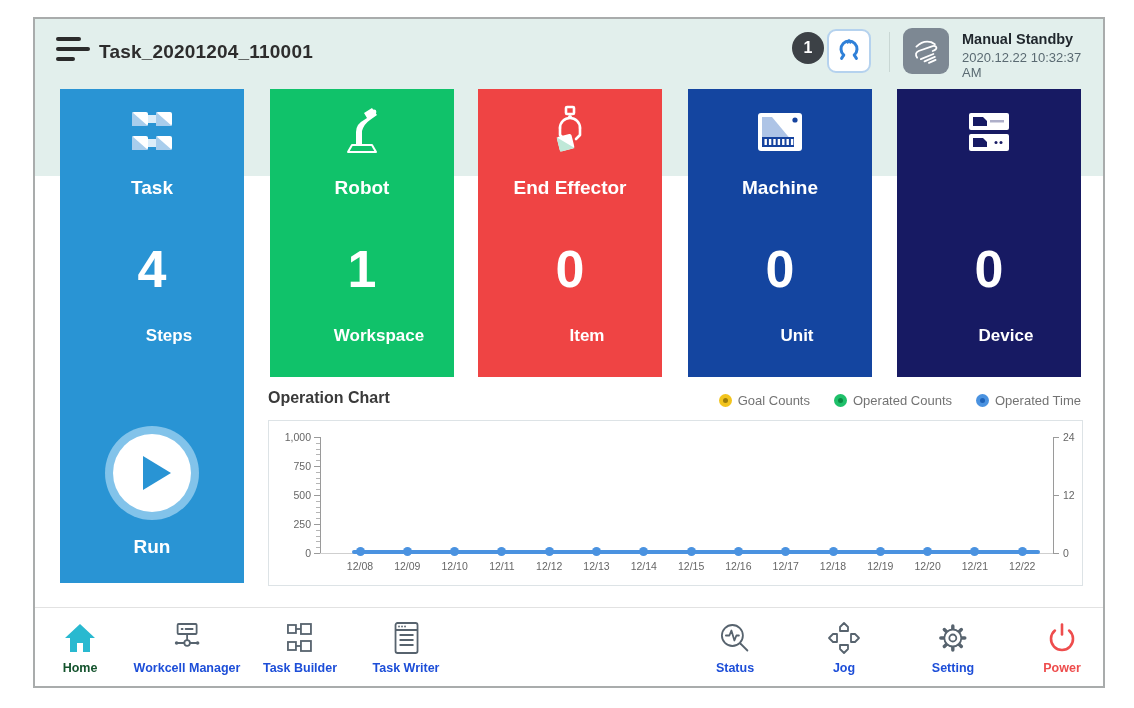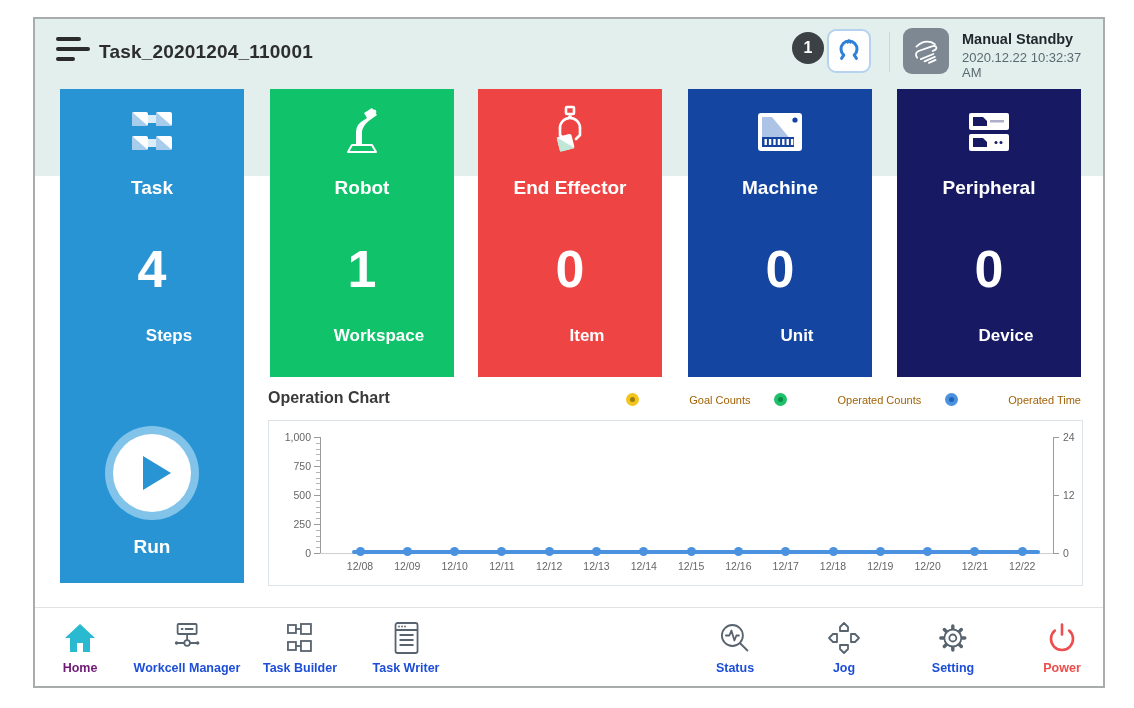--- a/index.html
+++ b/index.html
@@ -33,21 +33,21 @@
   .run-inner { position:absolute; left:8px; top:8px; width:78px; height:78px; border-radius:50%; background:#fff; display:flex; align-items:center; justify-content:center; }
   .play-tri { width:0; height:0; border-top:17px solid transparent; border-bottom:17px solid transparent; border-left:28px solid #2994d4; margin-left:9px; }
   .run-label { position:absolute; left:0; top:447px; width:100%; font-size:19px; font-weight:bold; }
 
   
   .chart-title { position:absolute; left:233px; top:370px; font-size:16px; font-weight:bold; color:#3a3a3a; }
   .legend { position:absolute; right:22px; top:374px; display:flex; gap:24px; align-items:center; }
   .legend-item { display:flex; align-items:center; gap:6px; }
   .dot { width:13px; height:13px; border-radius:50%; position:relative; }
   .dot-inner { position:absolute; left:4px; top:4px; width:5px; height:5px; border-radius:50%; }
-  .legend-label { font-size:11px; color:#a16207;margin-left:44px; }
+  .legend-label { font-size:13px; color:#737373; }
   .chart-box { position:absolute; left:233px; top:401px; width:815px; height:166px; background:#fff; border:1px solid #dde3e6; }
   .y-axis { position:absolute; left:51px; top:16px; height:117px; border-left:1px solid #9a9a9a; }
   .y-minor { position:absolute; left:47px; top:16px; width:4px; height:117px; background:repeating-linear-gradient(to bottom,#b5b5b5 0 1px,transparent 1px 5.8px); }
   .ytick { position:absolute; left:0px; width:42px; text-align:right; font-size:10.5px; color:#666; line-height:12px; }
   .ymajor { position:absolute; left:45px; width:6px; height:1px; background:#9a9a9a; }
   .x-axis { position:absolute; left:51px; top:132px; width:733px; height:1px; background:#cfcfcf; }
   .xtick { position:absolute; top:139px; transform:translateX(-50%); font-size:10.5px; color:#666; white-space:nowrap; }
   .chart-line { position:absolute; left:83px; top:129px; width:688px; height:4px; border-radius:3px; }
   .chart-dot { position:absolute; top:125.5px; width:9px; height:9px; border-radius:50%; }
   .r-axis { position:absolute; left:784px; top:16px; height:117px; border-left:1px solid #9a9a9a; }
@@ -193,21 +193,20 @@
       <svg width="56" height="48" viewBox="0 0 56 48">
         <rect x="8" y="5" width="40" height="17" rx="2" fill="#ffffff"></rect>
         <polygon points="12,9 22,9 26,13 26,18 12,18" fill="#171a63"></polygon>
         <rect x="29" y="12" width="14" height="2.5" fill="#171a63" opacity="0.35"></rect>
         <rect x="8" y="26" width="40" height="17" rx="2" fill="#ffffff"></rect>
         <polygon points="12,30 22,30 26,34 26,39 12,39" fill="#171a63"></polygon>
         <circle cx="35" cy="34.5" r="1.5" fill="#171a63"></circle>
         <circle cx="40" cy="34.5" r="1.5" fill="#171a63"></circle>
       </svg>
     </div>
-    <div class="card-label">Peripheral</div>
     <div class="card-value">0</div>
     <div class="card-unit">Device</div>
   </div>
 
   <div class="chart-title">Operation Chart</div>
   <div class="legend">
     <div class="legend-item">
       <span class="dot" style="background: rgb(242, 196, 29);">
           <span class="dot-inner" style="background: rgb(156, 125, 10);"></span>
         </span>
@@ -289,21 +288,21 @@
       </div>
   </div>
 
   <div class="navbar">
     <div class="nav-item" style="left:45px;">
       <div class="nav-icon">
         <svg width="38" height="38" viewBox="0 0 38 38">
           <polygon points="19,5 34,19 29,19 29,33 22,33 22,24 16,24 16,33 9,33 9,19 4,19" fill="#29b9d0"></polygon>
         </svg>
       </div>
-      <div class="nav-label" style="color: #701a75;">Home</div>
+      <div class="nav-label" style="color: #14532d;">Home</div>
     </div>
     <div class="nav-item" style="left:152px;">
       <div class="nav-icon">
         <svg width="38" height="38" viewBox="0 0 38 38">
           <g fill="none" stroke="#57636e" stroke-width="1.8" stroke-linecap="round">
             <rect x="10" y="5" width="19" height="10" rx="1"></rect>
             <path d="M14 10 h1 M18 10 h7"></path>
             <path d="M19.5 15 V21.2"></path>
             <circle cx="19.5" cy="24" r="2.8"></circle>
             <path d="M9 24 h7.7 M22.3 24 H30"></path>

